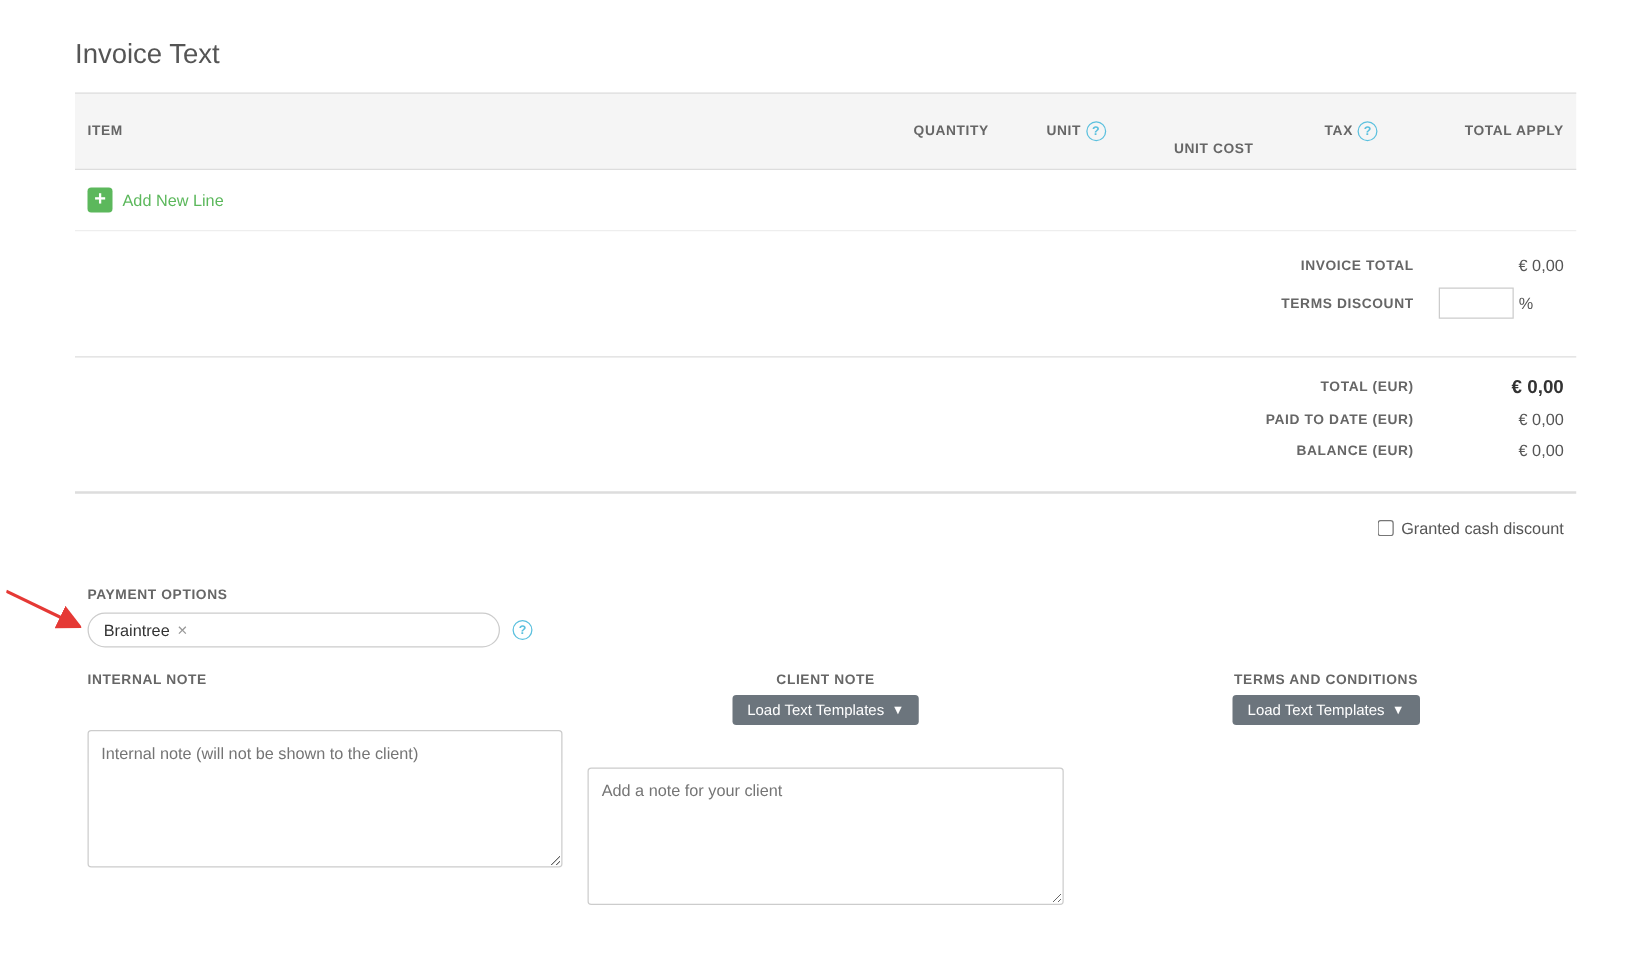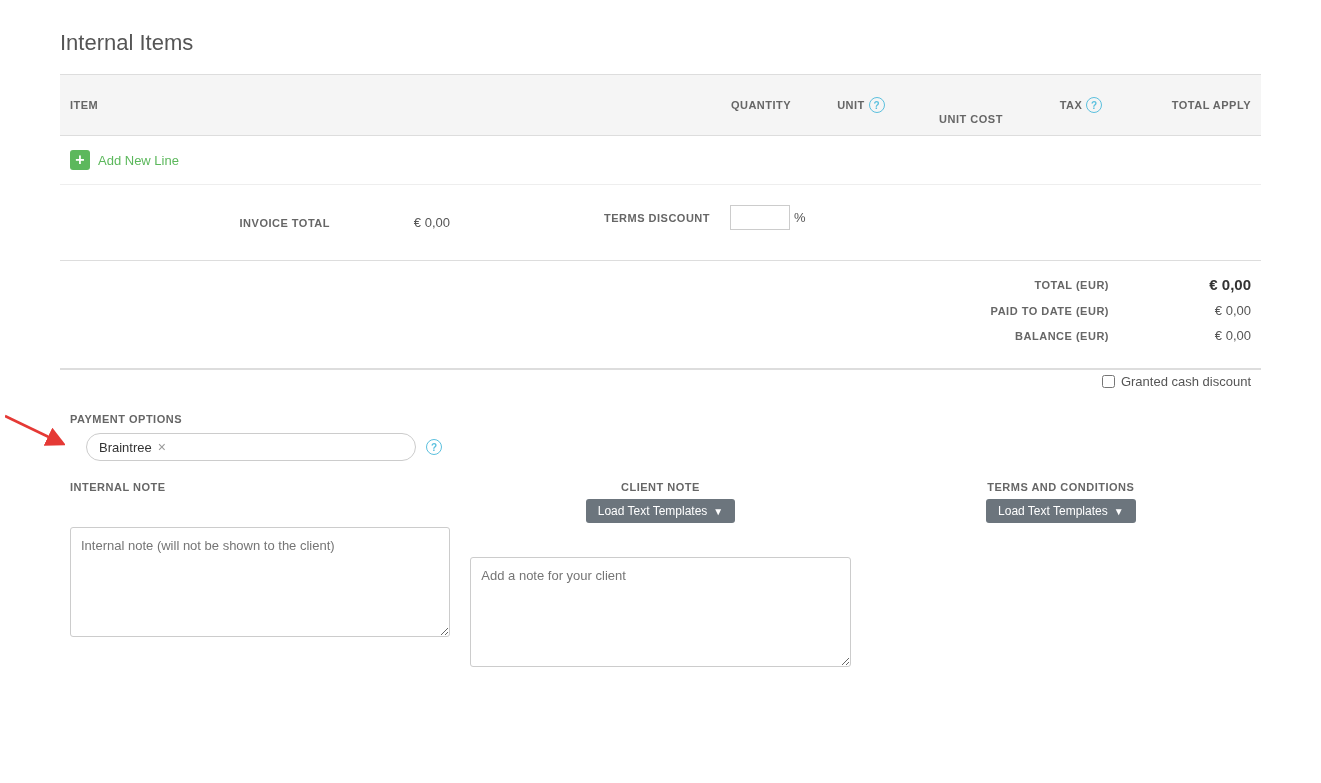--- a/index.html
+++ b/index.html
@@ -61,20 +61,21 @@
       display: flex;
       align-items: center;
       justify-content: center;
       font-size: 16px;
       font-weight: bold;
       line-height: 1;
     }
 
     .totals-section {
       display: flex;
+      flex-direction: column;
       align-items: flex-end;
       padding: 20px 10px;
       border-bottom: 1px solid #ddd;
     }
     .totals-row {
       display: flex;
       justify-content: flex-end;
       align-items: center;
       width: 380px;
       margin-bottom: 10px;
@@ -121,28 +122,27 @@
       align-items: flex-end;
       padding: 15px 10px;
       border-bottom: 2px solid #ddd;
     }
     .grand-totals-row {
       display: flex;
       justify-content: flex-end;
       align-items: center;
       width: 380px;
       margin-bottom: 10px;
-      gap: 22px;
     }
 
     .cash-discount-row {
       display: flex;
       justify-content: flex-end;
       align-items: center;
-      padding: 4px 10px;
+      padding: 20px 10px;
     }
     .cash-discount-checkbox {
       margin-right: 6px;
     }
     .cash-discount-label {
       font-size: 13px;
       color: #555;
     }
 
     .info-icon {
@@ -176,21 +176,20 @@
       gap: 10px;
     }
     .payment-tag-input {
       display: flex;
       align-items: center;
       border: 1px solid #ccc;
       border-radius: 14px;
       padding: 5px 12px;
       min-width: 330px;
       background: #fff;
-      margin-left: 16px;
     }
     .payment-tag {
       display: flex;
       align-items: center;
       background: #fff;
       border: none;
       font-size: 13px;
       color: #333;
     }
     .tag-remove {
@@ -257,21 +256,21 @@
       min-height: 110px;
       width: 100%;
       font-family: Arial, sans-serif;
     }
   </style>
 </head>
 <body>
 
 <div class="page-container">
 
-  <h2 class="section-title">Internal Items</h2>
+  <h2 class="section-title">Invoice Text</h2>
 
   <div class="table-header">
     <div class="col-item">ITEM</div>
     <div class="col-quantity">QUANTITY</div>
     <div class="col-unit">
       <span>UNIT</span>
       <span class="info-icon">?</span>
     </div>
     <div class="col-unit-cost">UNIT COST</div>
     <div class="col-tax">

